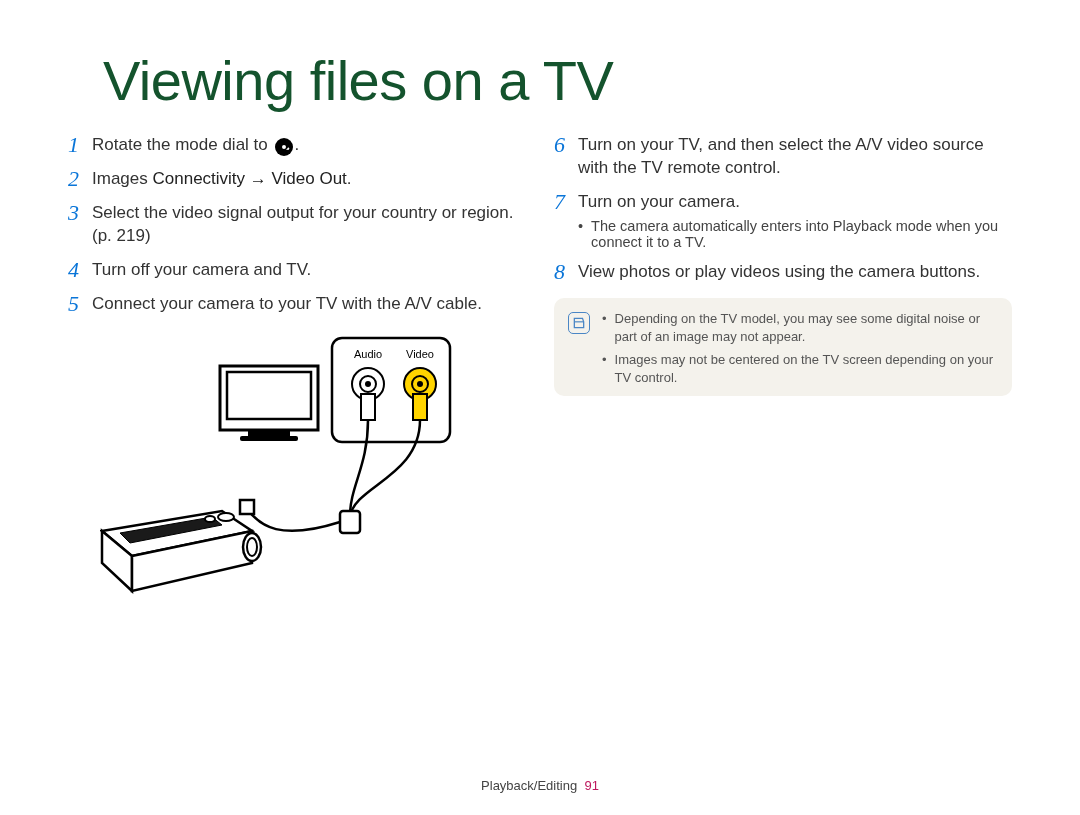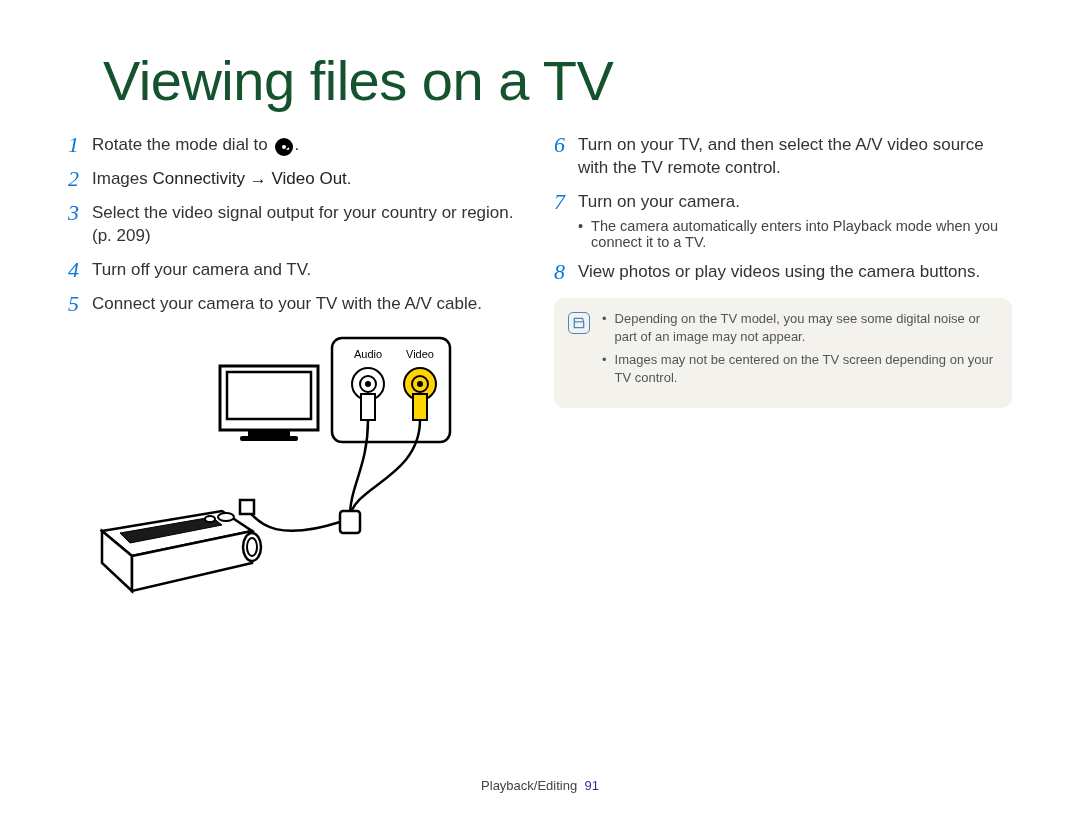--- a/index.html
+++ b/index.html
@@ -70,21 +70,21 @@
     color:#444;
     font-weight:300;
   }
   .substeps .dot { display:flex; gap:8px; }
   .substeps .dot::before { content:"•"; }
   .notebox {
     margin-top:14px;
     margin-left:0;
     background:#f4f2ec;
     border-radius:10px;
-    padding:12px 16px 16px 14px;
+    padding:12px 16px 4px 14px;
     display:flex;
     gap:12px;
     align-items:flex-start;
   }
   .note-icon {
     flex:none;
     width:22px; height:22px;
     border:1.5px solid #4a86c5;
     border-radius:5px;
     display:flex; align-items:center; justify-content:center;
@@ -119,21 +119,21 @@
   }
   .footer {
     position:absolute;
     bottom:22px;
     left:0; right:0;
     text-align:center;
     font-size:13px;
     color:#444;
     font-weight:300;
   }
-  .footer .pg { color:#4c1d95; font-weight:400; }
+  .footer .pg { color:#be185d; font-weight:400; }
 </style>
 </head>
 <body>
 
 <div class="page">
 
   <div class="title">Viewing files on a TV</div>
 
   <div class="cols">
 
@@ -152,21 +152,21 @@
 
       <div class="step">
         <div class="num">2</div>
         <div class="body">
           <span>Images </span><span class="bold">Connectivity → Video Out</span><span>.</span>
         </div>
       </div>
 
       <div class="step">
         <div class="num">3</div>
-        <div class="body">Select the video signal output for your country or region. (p. 209)</div>
+        <div class="body">Select the video signal output for your country or region. (p. 219)</div>
       </div>
 
       <div class="step">
         <div class="num">4</div>
         <div class="body">Turn off your camera and TV.</div>
       </div>
 
       <div class="step">
         <div class="num">5</div>
         <div class="body">Connect your camera to your TV with the A/V cable.</div>

